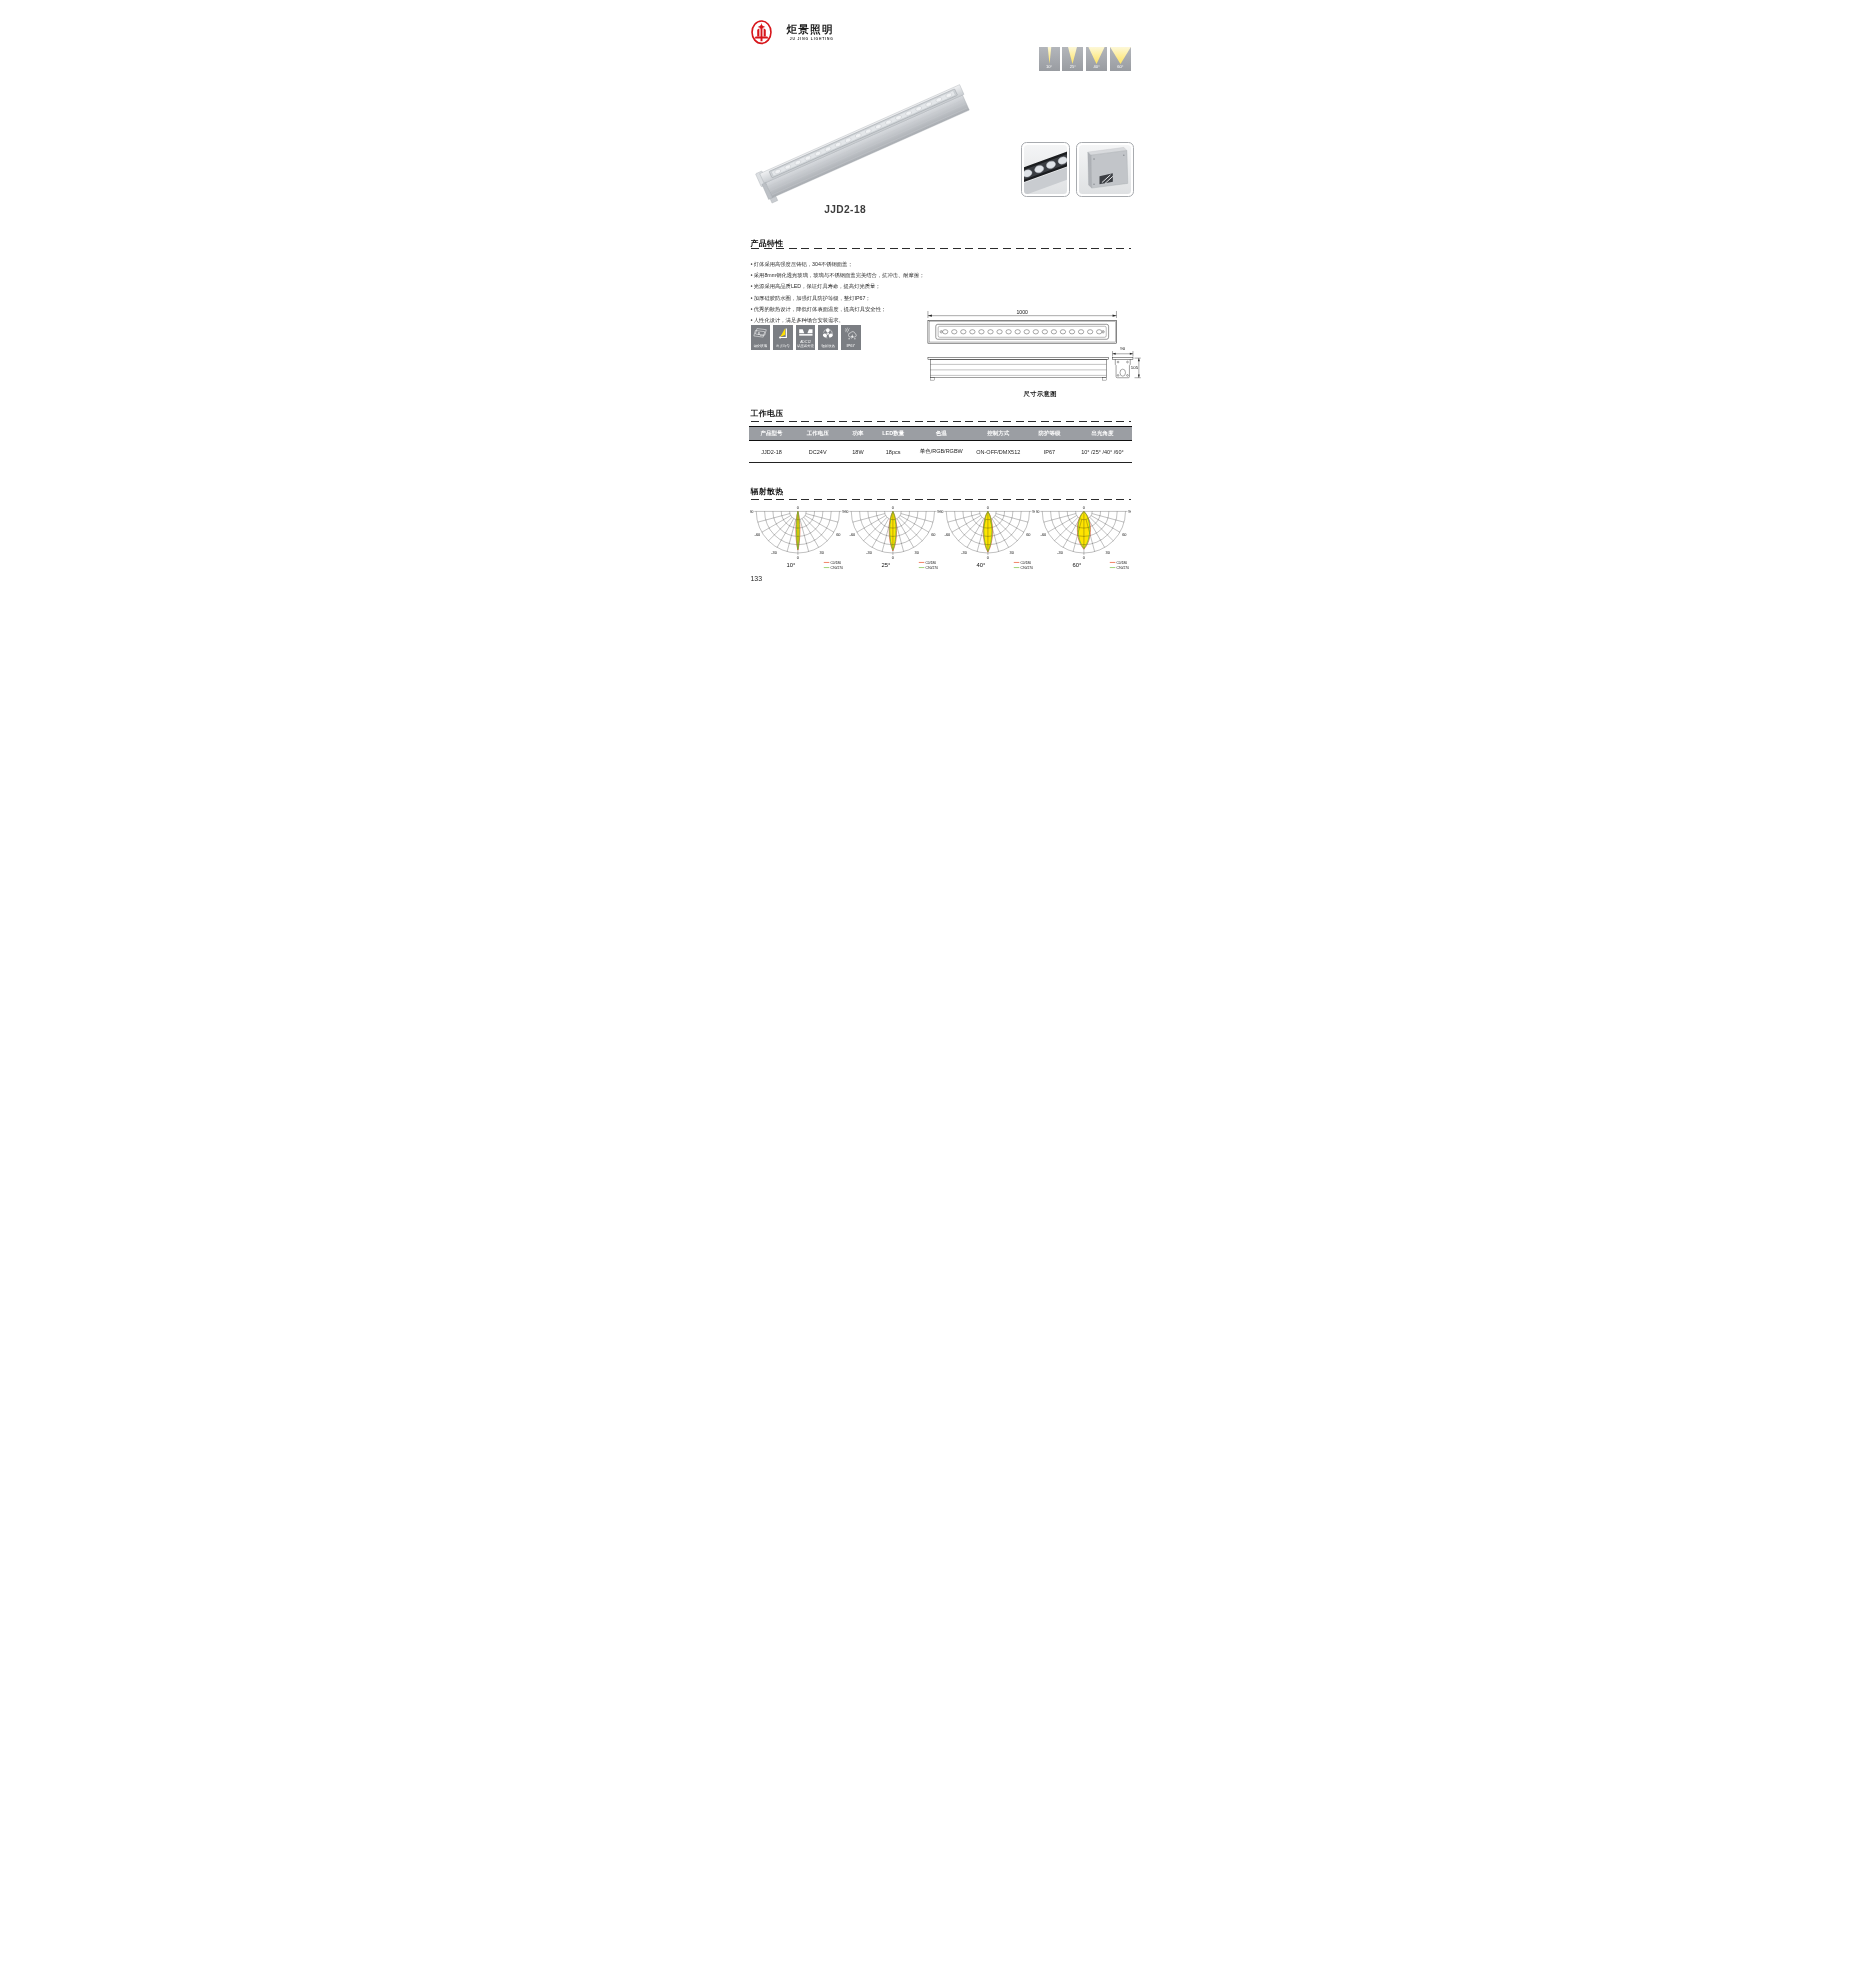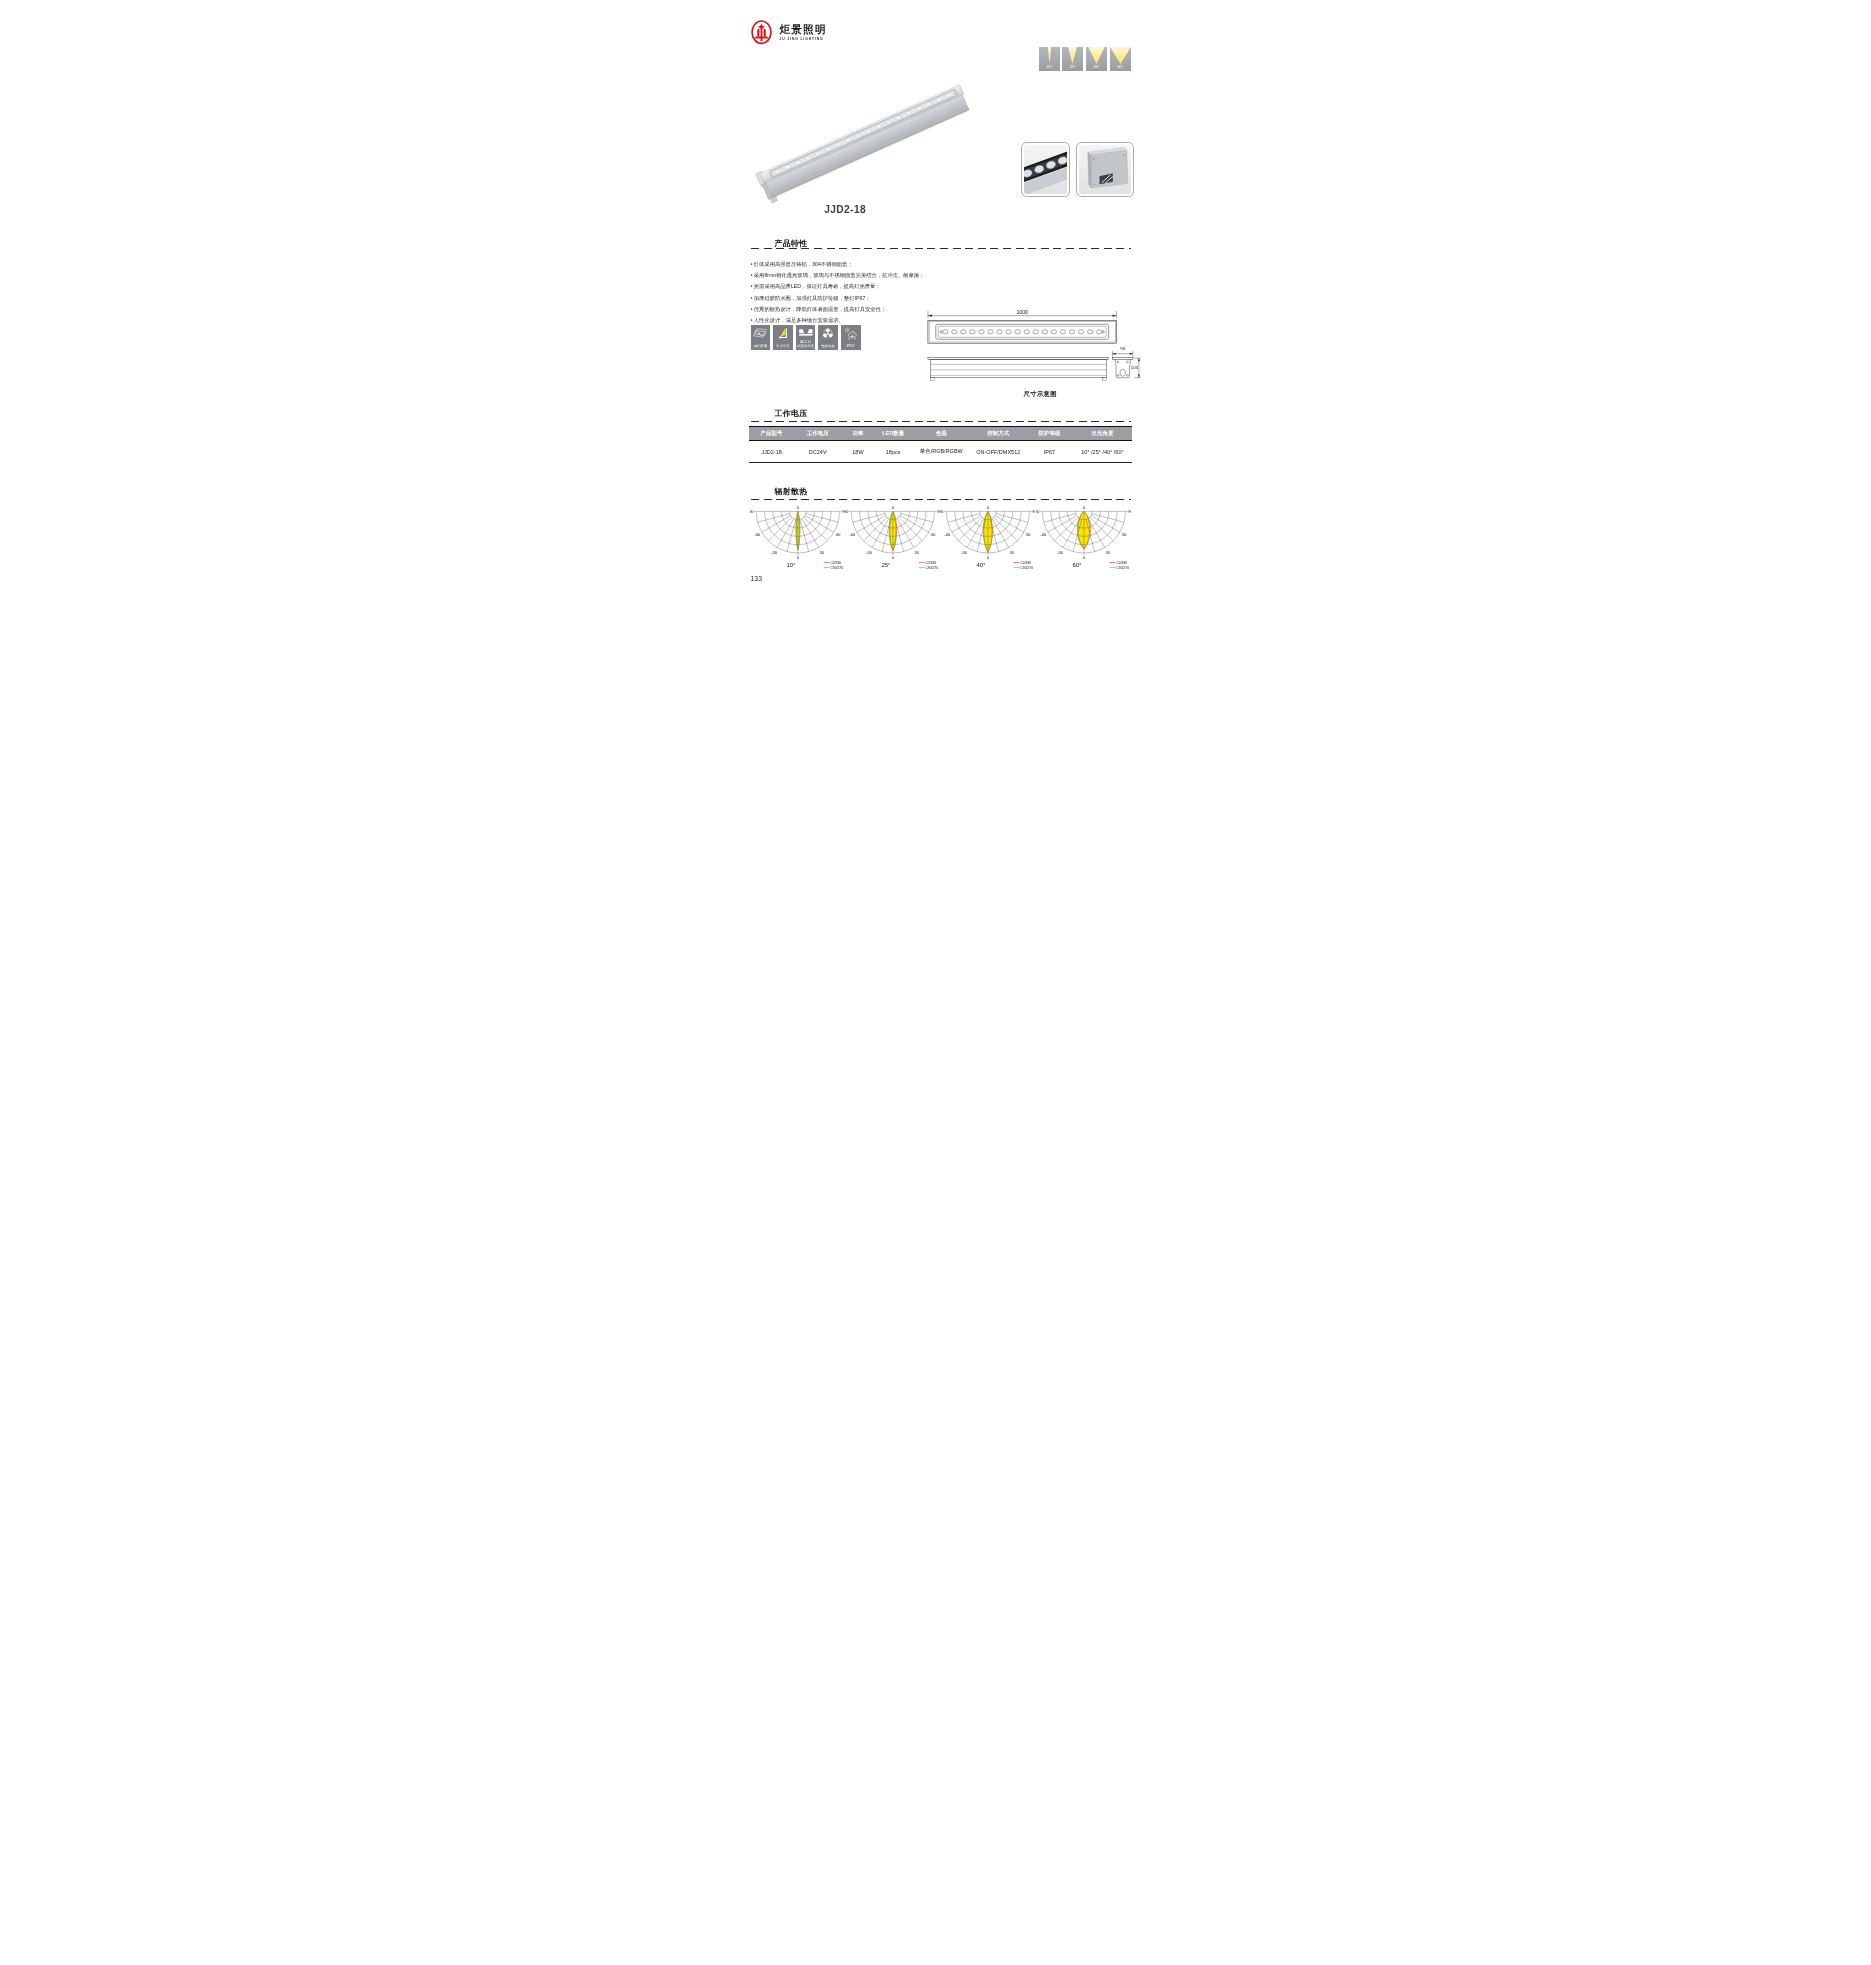--- a/index.html
+++ b/index.html
@@ -1,37 +1,37 @@
 <!DOCTYPE html>
 <html style="font-size:6.3px"><head>
 <meta charset="utf-8">
 <style>
   html,body{margin:0;padding:0;background:#fff;}
   #page{position:relative;width:432px;height:612px;margin:0 auto;background:#fff;
         font-family:"Liberation Sans","DejaVu Sans",sans-serif;overflow:hidden;color:#1a1a1a;}
   .abs{position:absolute;}
   
-  #logo{left:31px;top:20.4px;display:flex;align-items:center;gap:8px;}
+  #logo{left:31px;top:20.4px;display:flex;align-items:center;gap:15px;text-align:right;}
   #logo-text .cn{font-size:10.6px;font-weight:800;letter-spacing:1.2px;color:#1c1c1c;line-height:11.8px;}
   #logo-text .en{font-size:3.3px;font-weight:700;letter-spacing:0.9px;color:#2b2b2b;margin-top:0.4px;}
   
   #beam-tiles{left:319px;top:47px;display:flex;gap:2.8px;}
   .beam-tile{position:relative;width:21px;height:23.6px;background:linear-gradient(#b3b6bb,#999ca1);overflow:hidden;}
   .beam-tile svg{display:block;}
   .beam-tile .lbl{position:absolute;left:0;right:0;bottom:1.2px;text-align:center;color:#fff;font-size:4.1px;}
   
   #product-art{left:24.4px;top:72px;}
   #model-name{left:23.6px;top:204px;width:204px;text-align:center;font-size:10.2px;font-weight:800;
               letter-spacing:0.4px;color:#3d3d3d;}
   .photo{border:0.8px solid #a8abaf;border-radius:5.5px;padding:2px;background:#fff;}
   #photo-1{left:301px;top:142px;}
   #photo-2{left:356px;top:142px;}
   .photo svg{display:block;border-radius:3.5px;background:linear-gradient(#f4f5f6,#dfe1e3);}
   
-  .section-title{font-size:7.9px;font-weight:800;color:#101010;letter-spacing:0.4px;margin-left:24px;}
+  .section-title{font-size:7.9px;font-weight:800;color:#101010;letter-spacing:0.4px;}
   .dashed{height:1.2px;background:repeating-linear-gradient(90deg,#2b2b2b 0 7.9px,rgba(0,0,0,0) 7.9px 12.6px);}
   
   #features-list{left:31px;top:259px;width:244px;}
   .feat-item{display:flex;align-items:flex-start;font-size:5.3px;color:#2a2a2a;line-height:11.2px;}
   .feat-item .dot{font-size:3.5px;line-height:11.2px;margin-right:1.2px;}
   
   #badges{left:31px;top:325px;display:flex;gap:2.9px;}
   .badge{position:relative;width:19.7px;height:25px;background:#7b7e83;display:flex;flex-direction:column;
          align-items:center;justify-content:flex-start;}
   .badge svg{margin-top:1.6px;}

